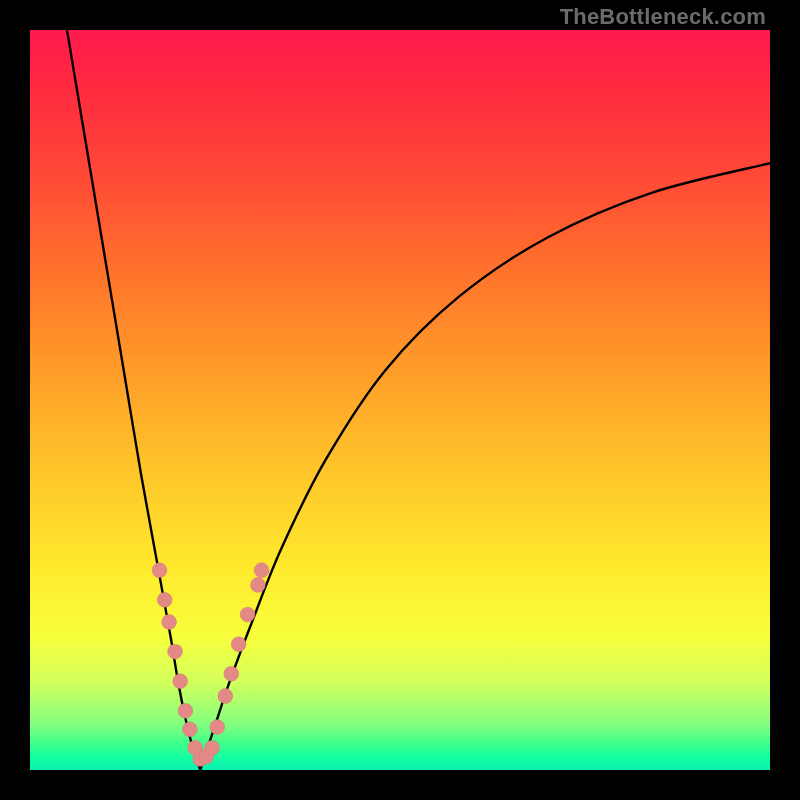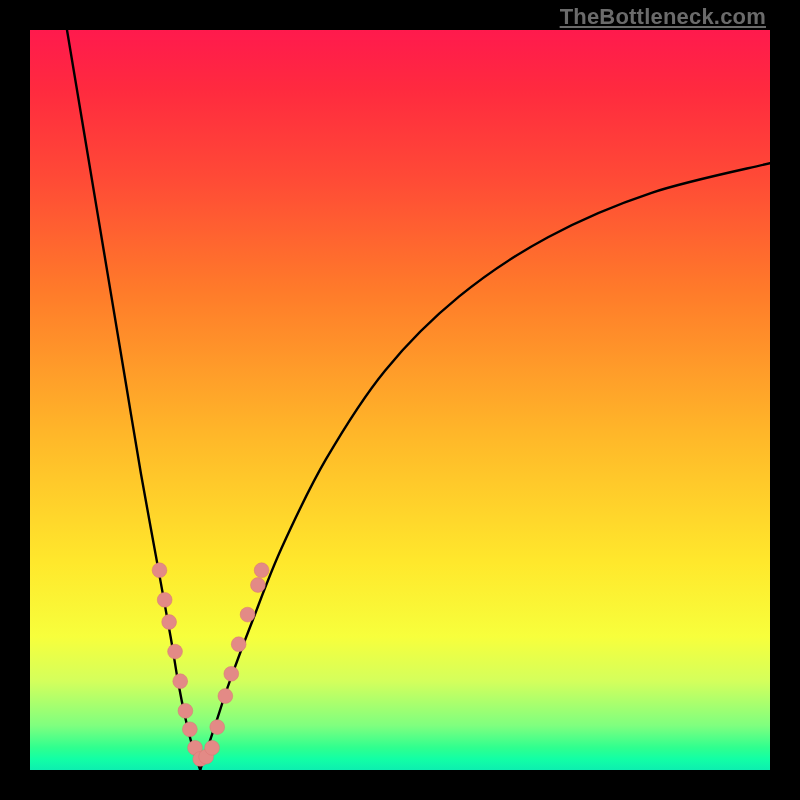--- a/index.html
+++ b/index.html
@@ -40,21 +40,20 @@
   .watermark {
     position: absolute;
     top: 4px;
     right: 34px;
     font-family: Arial, Helvetica, sans-serif;
     font-size: 22px;
     font-weight: 600;
     color: #6b6b6b;
     letter-spacing: 0.2px;
     user-select: none;
-    text-decoration: underline;
   }
   svg.curves {
     position: absolute;
     left: 0;
     top: 0;
     width: 740px;
     height: 740px;
   }
   .curve {
     fill: none;

